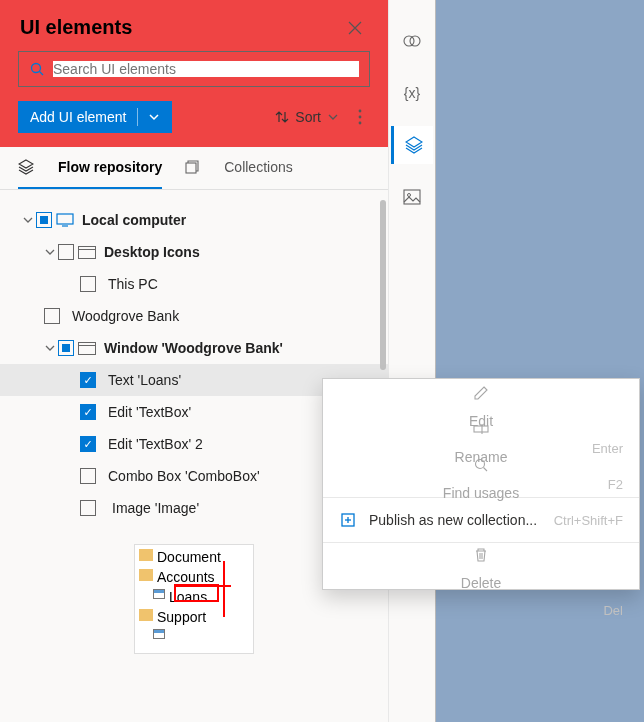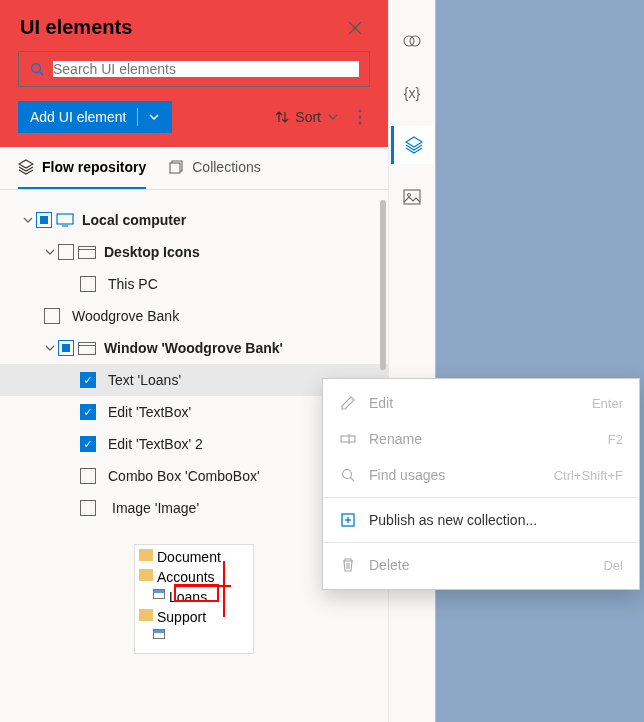--- a/index.html
+++ b/index.html
@@ -19,21 +19,21 @@
 .search input { border: none; outline: none; flex: 1; font-size: 14px; color: #666; }
 
 .toolbar { display: flex; align-items: center; padding: 0 18px 14px 18px; gap: 20px; }
 .btn-primary { background: #0078d4; color: #fff; border: none; height: 32px; padding: 0 12px; display: flex; align-items: center; font-size: 14px; cursor: pointer; }
 .btn-primary .divider { width: 1px; height: 18px; background: rgba(255,255,255,0.5); margin: 0 10px; }
 .toolbar-right { margin-left: auto; display: flex; align-items: center; gap: 5px; color: #333; font-size: 14px; }
 .sort-btn { display: flex; align-items: center; gap: 6px; cursor: pointer; padding: 4px 6px; }
 .more-btn { cursor: pointer; padding: 4px 8px; font-size: 16px; }
 
 .tabs { display: flex; border-bottom: 1px solid #e0e0e0; padding: 0 18px; gap: 22px; background: #faf9f8; }
-.tab { display: flex; align-items: center; gap: 8px; padding: 12px 0; font-size: 14px; color: #555; cursor: pointer; border-bottom: 2px solid transparent; }
+.tab { display: flex; align-items: center; gap: 24px; padding: 12px 0; font-size: 14px; color: #555; cursor: pointer; border-bottom: 2px solid transparent; }
 .tab.active { color: #000; border-bottom: 2px solid #0078d4; font-weight: 600; }
 
 .tree { flex: 1; overflow-y: auto; padding: 14px 0; position: relative; background: #faf9f8; }
 .tree-inner { padding-bottom: 20px; }
 .tree-row { display: flex; align-items: center; height: 32px; font-size: 14px; padding-right: 10px; cursor: pointer; }
 .tree-row.selected { background: #e8e8e8; }
 .chev { width: 16px; display: inline-flex; justify-content: center; color: #666; font-size: 10px; }
 .cb { width: 16px; height: 16px; border: 1px solid #666; display: inline-flex; align-items: center; justify-content: center; margin-right: 4px; }
 .cb.checked { background: #0078d4; border-color: #0078d4; color: #fff; font-size: 11px; }
 .cb.partial { border-color: #0078d4; }
@@ -50,21 +50,21 @@
 .preview { margin: 20px auto 0; width: 120px; height: 110px; background: #fff; border: 1px solid #ddd; font-size: 14px; padding: 4px 0; position: relative; overflow: hidden; }
 .preview-line { display: flex; align-items: flex-start; gap: 4px; padding: 0 4px; height: 20px; }
 .folder { width: 14px; height: 12px; background: #f0c36d; display: inline-block; position: relative; }
 .grid-ic { width: 12px; height: 10px; display:inline-block; background: linear-gradient(#5b9bd5,#5b9bd5) 0 0/100% 3px no-repeat, linear-gradient(#fff,#fff) 0 3px/100% 7px no-repeat; border: 1px solid #777; }
 .red-cross-h { position: absolute; left: 40px; top: 40px; width: 56px; height: 2px; background: red; }
 .red-cross-v { position: absolute; left: 88px; top: 16px; width: 2px; height: 56px; background: red; }
 .red-box { position: absolute; left: 39px; top: 39px; width: 45px; height: 18px; border: 2px solid red; }
 
 .ctx-menu { position: absolute; left: 322px; top: 378px; width: 318px; background: #fff; border: 1px solid #ccc; box-shadow: 0 8px 20px rgba(0,0,0,0.18); padding: 6px 0; font-size: 14px; }
 .ctx-item { display: flex; align-items: center; height: 36px; padding: 0 16px; gap: 12px; cursor: pointer; color: #323130; }
-.ctx-item.disabled { color: #a6a6a6; cursor: default; }
+.ctx-item.disabled { color: #a6a6a6; cursor: default; flex-direction: column; }
 .ctx-icon { width: 18px; display: flex; justify-content: center; color: inherit; }
 .ctx-shortcut { margin-left: auto; color: #888; font-size: 13px; }
 .ctx-item.disabled .ctx-shortcut { color: #c0c0c0; }
 .ctx-sep { height: 1px; background: #e8e8e8; margin: 4px 0; }
 
 svg { display: block; }
 </style>
 </head>
 <body>
 

